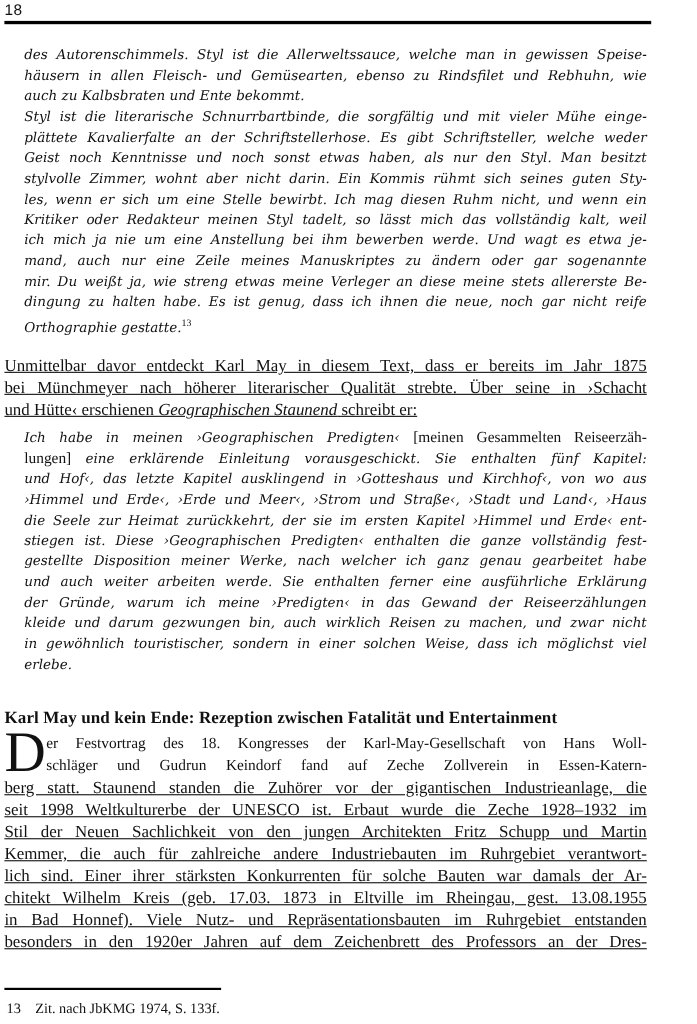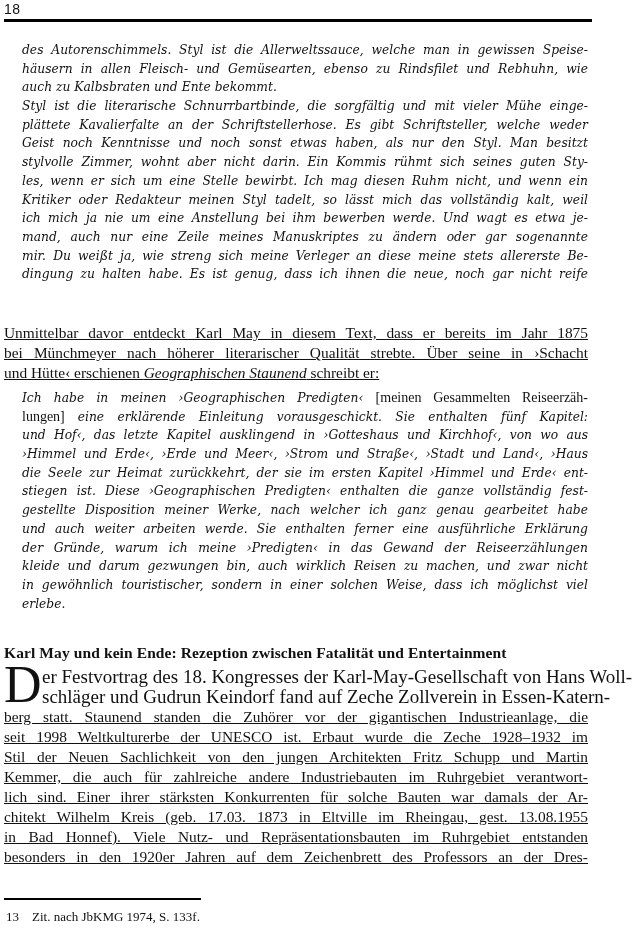--- a/index.html
+++ b/index.html
@@ -11,21 +11,21 @@
   .quote .ln { display: block; white-space: nowrap; text-align: justify; text-align-last: justify; height: 18.7px; }
   .quote .ln.last { text-align-last: left; }
   .quote .up { font-style: normal; font-family: "Liberation Serif", serif; font-size: 14px; }
   .body { position: absolute; left: 4px; width: 584px; font-family: "Liberation Serif", serif; font-size: 15.4px; line-height: 20px; }
   .body .ln { display: block; white-space: nowrap; text-align: justify; text-align-last: justify; height: 20px; text-decoration: underline; }
   .body .ln.last { text-align-last: left; }
   .body i { font-style: italic; }
   sup { font-size: 9px; vertical-align: 6px; font-style: normal; font-family: "Liberation Serif", serif; }
   .heading { position: absolute; left: 4px; top: 644px; font-family: "Liberation Serif", serif; font-weight: bold; font-size: 15.5px; letter-spacing: 0.1px; white-space: nowrap; text-align: center; }
   .dropcap { position: absolute; left: 4px; top: 659px; font-family: "Liberation Serif", serif; font-size: 52px; line-height: 52px; }
-  .drop-lines { position: absolute; left: 42px; top: 667px; width: 546px; font-family: "Liberation Serif", serif; font-size: 19px; line-height: 20px; }
+  .drop-lines { position: absolute; left: 42px; top: 667px; width: 546px; font-family: "Liberation Serif", serif; font-size: 14px; line-height: 20px; }
   .drop-lines .ln { display: block; white-space: nowrap; text-align: justify; text-align-last: justify; height: 20px; }
   .footnote-rule { position: absolute; left: 4px; top: 898px; width: 197px; height: 2px; background: #000; }
   .footnote { position: absolute; left: 6px; top: 909px; font-family: "Liberation Serif", serif; font-size: 13px; white-space: nowrap; }
   .footnote .num { display: inline-block; width: 26px; }
 </style>
 </head>
 <body>
 
 <div class="page">
   <div class="pagenum">18</div>
@@ -36,22 +36,23 @@
     <span class="ln">häusern in allen Fleisch- und Gemüsearten, ebenso zu Rindsfilet und Rebhuhn, wie</span>
     <span class="ln last">auch zu Kalbsbraten und Ente bekommt.</span>
     <span class="ln">Styl ist die literarische Schnurrbartbinde, die sorgfältig und mit vieler Mühe einge-</span>
     <span class="ln">plättete Kavalierfalte an der Schriftstellerhose. Es gibt Schriftsteller, welche weder</span>
     <span class="ln">Geist noch Kenntnisse und noch sonst etwas haben, als nur den Styl. Man besitzt</span>
     <span class="ln">stylvolle Zimmer, wohnt aber nicht darin. Ein Kommis rühmt sich seines guten Sty-</span>
     <span class="ln">les, wenn er sich um eine Stelle bewirbt. Ich mag diesen Ruhm nicht, und wenn ein</span>
     <span class="ln">Kritiker oder Redakteur meinen Styl tadelt, so lässt mich das vollständig kalt, weil</span>
     <span class="ln">ich mich ja nie um eine Anstellung bei ihm bewerben werde. Und wagt es etwa je-</span>
     <span class="ln">mand, auch nur eine Zeile meines Manuskriptes zu ändern oder gar sogenannte</span>
-    <span class="ln">mir. Du weißt ja, wie streng sich meine Verleger an diese meine stets allererste Be-</span>
+    <span class="ln">mir. Du weißt ja, wie streng etwas meine Verleger an diese meine stets allererste Be-</span>
     <span class="ln">dingung zu halten habe. Es ist genug, dass ich ihnen die neue, noch gar nicht reife</span>
+    <span class="ln last"><span>Orthographie gestatte.</span><sup>13</sup></span>
   </div>
 
   <div class="body" style="top:323px;">
     <span class="ln">Unmittelbar davor entdeckt Karl May in diesem Text, dass er bereits im Jahr 1875</span>
     <span class="ln">bei Münchmeyer nach höherer literarischer Qualität strebte. Über seine in ›Schacht</span>
     <span class="ln last"><span>und Hütte‹ erschienen </span><i>Geographischen Staunend</i><span> schreibt er:</span></span>
   </div>
 
   <div class="quote" style="top:389px;">
     <span class="ln"><span>Ich habe in meinen ›Geographischen Predigten‹ </span><span class="up">[meinen Gesammelten Reiseerzäh-</span></span>

